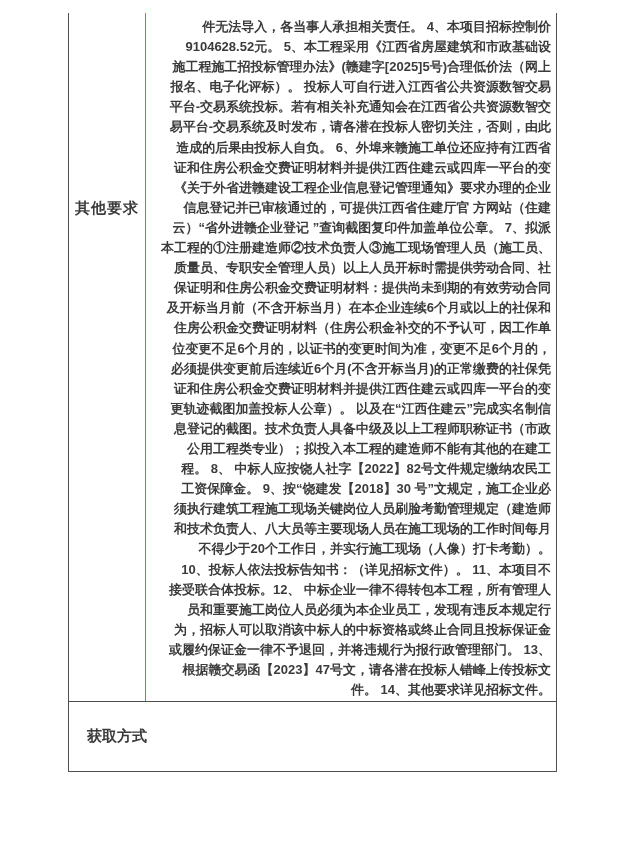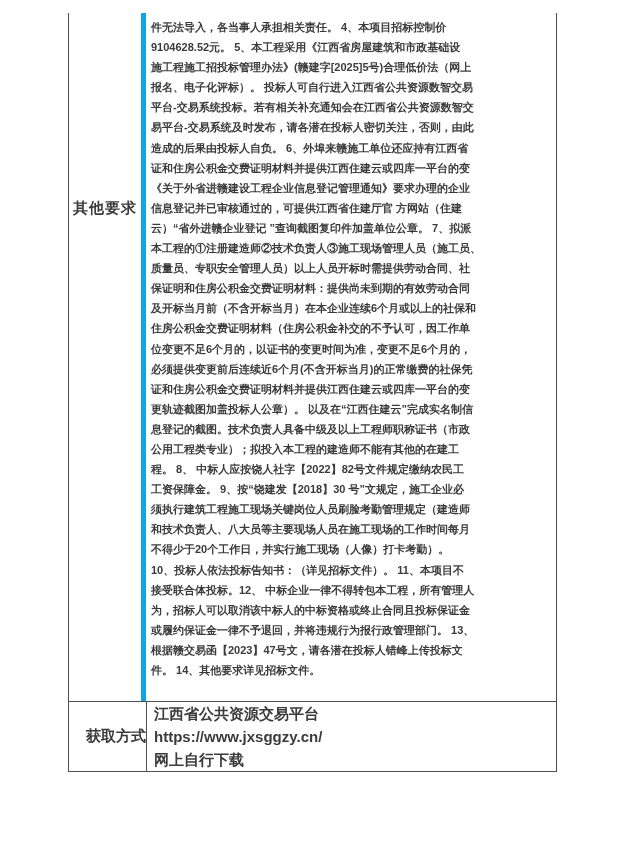--- a/index.html
+++ b/index.html
@@ -11,27 +11,27 @@
   }
   .doc-table{
     position:absolute;left:68px;top:13px;width:489px;
     border-left:1px solid #4f4f4f;border-right:1px solid #4f4f4f;
     box-sizing:border-box;
   }
   .row{box-sizing:border-box;border-bottom:1px solid #4f4f4f;}
   .row1{display:flex;height:689px;}
   .cell{box-sizing:border-box;}
   .label-cell{
-    width:77px;border-right:5px solid #0ea5e9;
+    width:77px;border-right:1px solid #0ea5e9;
     padding-top:186px;text-align:center;
     font-size:15px;letter-spacing:1px;flex:none;
   }
   .content-cell{
     flex:1;padding:4px 5px 0 5px;overflow:hidden;
-    font-size:11px;line-height:20.1px;
+    font-size:13px;line-height:20.1px;text-align:right;
   }
   .content-cell .tline{white-space:pre;}
   .row2{
     height:56px;text-align:center;padding-top:5px;
     font-size:15.5px;line-height:25px;
   }
   .row2 .tline{white-space:pre;}
   .row3{height:70px;display:flex;font-size:15px;}
   .row3 .cell{border-right:1px solid #4f4f4f;display:flex;flex-direction:column;justify-content:center;}
   .row3 .cell:last-child{border-right:none;}
@@ -72,30 +72,26 @@
         <div class="tline">更轨迹截图加盖投标人公章）。 以及在“江西住建云”完成实名制信</div>
         <div class="tline">息登记的截图。技术负责人具备中级及以上工程师职称证书（市政</div>
         <div class="tline">公用工程类专业）；拟投入本工程的建造师不能有其他的在建工</div>
         <div class="tline">程。 8、 中标人应按饶人社字【2022】82号文件规定缴纳农民工</div>
         <div class="tline">工资保障金。 9、按“饶建发【2018】30 号”文规定，施工企业必</div>
         <div class="tline">须执行建筑工程施工现场关键岗位人员刷脸考勤管理规定（建造师</div>
         <div class="tline">和技术负责人、八大员等主要现场人员在施工现场的工作时间每月</div>
         <div class="tline">不得少于20个工作日，并实行施工现场（人像）打卡考勤）。</div>
         <div class="tline">10、投标人依法投标告知书：（详见招标文件）。 11、本项目不</div>
         <div class="tline">接受联合体投标。12、 中标企业一律不得转包本工程，所有管理人</div>
+        <div class="tline">员和重要施工岗位人员必须为本企业员工，发现有违反本规定行</div>
         <div class="tline">为，招标人可以取消该中标人的中标资格或终止合同且投标保证金</div>
         <div class="tline">或履约保证金一律不予退回，并将违规行为报行政管理部门。 13、</div>
         <div class="tline">根据赣交易函【2023】47号文，请各潜在投标人错峰上传投标文</div>
         <div class="tline">件。 14、其他要求详见招标文件。</div>
       </div>
   </div>
 
 
   <div class="row row3">
     <div class="cell c3">获取方式</div>
-    <div class="cell c4">
-        <div class="tline">江西省公共资源交易平台</div>
-        <div class="tline">https://www.jxsggzy.cn/</div>
-        <div class="tline">网上自行下载</div>
-      </div>
   </div>
 
 </div>
 
 </body></html>

